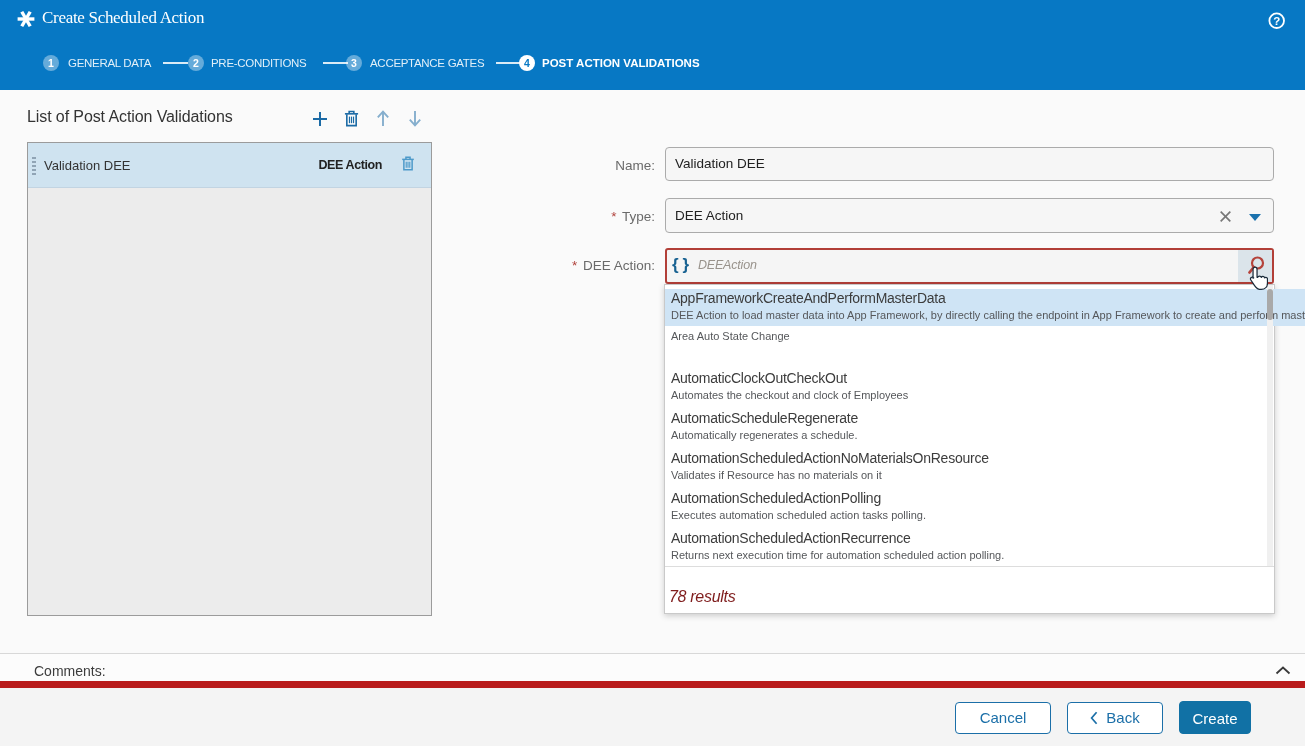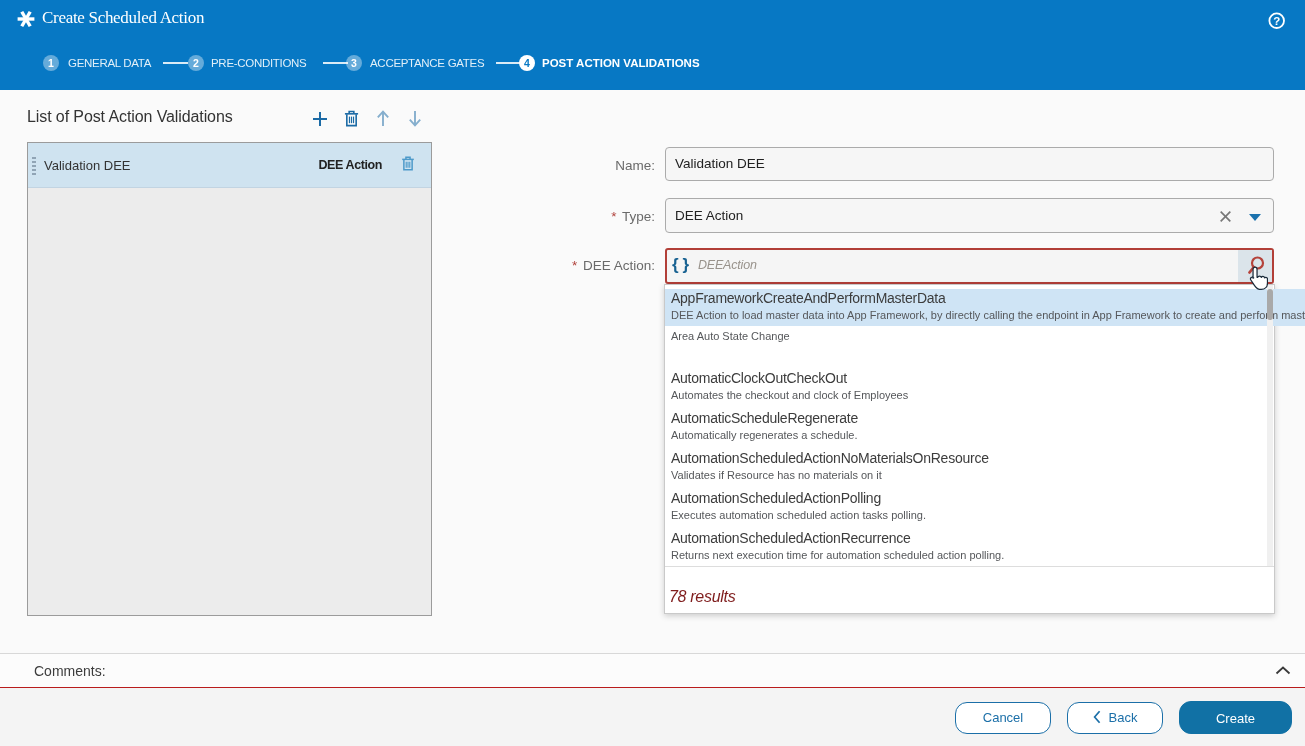--- a/index.html
+++ b/index.html
@@ -35,24 +35,24 @@
 .item { position:absolute; left:0; width:647px; height:40px; padding:0 0 0 6px; overflow:hidden; }
 .item .t { font-size:14px; letter-spacing:-0.25px; color:#3c3c3c; line-height:19px; white-space:nowrap; }
 .item .d { font-size:11px; color:#55575a; line-height:15px; white-space:nowrap; overflow:hidden; }
 .item.hl { background:#cfe4f5; height:37px; }
 #results { position:absolute; left:0; top:281px; width:609px; height:46px; border-top:1px solid #ddd; background:#fff; }
 #results span { position:absolute; left:4px; top:21px; font-size:16px; letter-spacing:-0.3px; font-style:italic; color:#7f1d1d; }
 #sbtrack { position:absolute; left:602px; top:0; width:6px; height:281px; background:#f0f0f0; }
 #sbthumb { position:absolute; left:0; top:4px; width:6px; height:31px; background:#a9a9a9; border-radius:3px; }
 
 
-#commentbar { position:absolute; left:0; top:653px; width:1305px; height:35px; background:#fcfcfc; border-top:1px solid #d8d8d8; border-bottom:1px solid #b91c1c; }
+#commentbar { position:absolute; left:0; top:653px; width:1305px; height:35px; background:#fcfcfc; border-top:1px solid #d8d8d8; border-bottom:7px solid #b91c1c; }
 #commentbar span { position:absolute; left:34px; top:9px; font-size:14px; color:#3c3c3c; }
 #footer { position:absolute; left:0; top:688px; width:1305px; height:58px; background:#f4f4f4; }
-.btn { position:absolute; top:702px; width:96px; height:32px; border:1px solid #1b6fa8; border-radius:12px; background:#fff; color:#1b6fa8; font-size:13px; text-align:center; line-height:30px; }
+.btn { position:absolute; top:702px; width:96px; height:32px; border:1px solid #1b6fa8; border-radius:4px; background:#fff; color:#1b6fa8; font-size:15px; text-align:center; line-height:30px; }
 #createbtn { background:#1171a5; color:#fff; border-color:#1171a5; }
 </style>
 </head>
 <body>
 
 <div id="header">
   <svg class="abs" style="left:17px;top:10px" width="18" height="18" viewBox="0 0 18 18">
     <g fill="#fff">
       <path d="M0.6 7.3 L17.4 7.3 L17.4 10.7 L0.6 10.7 Z"></path>
       <path d="M3.33 15.42 L11.73 0.88 L14.67 2.58 L6.27 17.12 Z"></path>
@@ -205,13 +205,13 @@
 </div>
 <svg class="abs" style="left:1275px;top:666px" width="16" height="9" viewBox="0 0 16 9">
   <path d="M1.5 7.5 L8 1.5 L14.5 7.5" fill="none" stroke="#3a3a3a" stroke-width="1.8"></path>
 </svg>
 
 <div id="footer"></div>
 <div class="btn" style="left:955px">Cancel</div>
 <div class="btn" style="left:1067px"><svg width="8" height="14" viewBox="0 0 8 14" style="vertical-align:-2px;margin-right:8px">
       <path d="M6.6 1.2 L1.6 7 L6.6 12.8" fill="none" stroke="#1b6fa8" stroke-width="1.7"></path>
     </svg>Back</div>
-<div class="btn" id="createbtn" style="left:1179px;width:113px;height:33px;top:701px;line-height:33px">Create</div>
+<div class="btn" id="createbtn" style="left:1179px;width:72px;height:33px;top:701px;line-height:33px">Create</div>
 
 </body></html>

